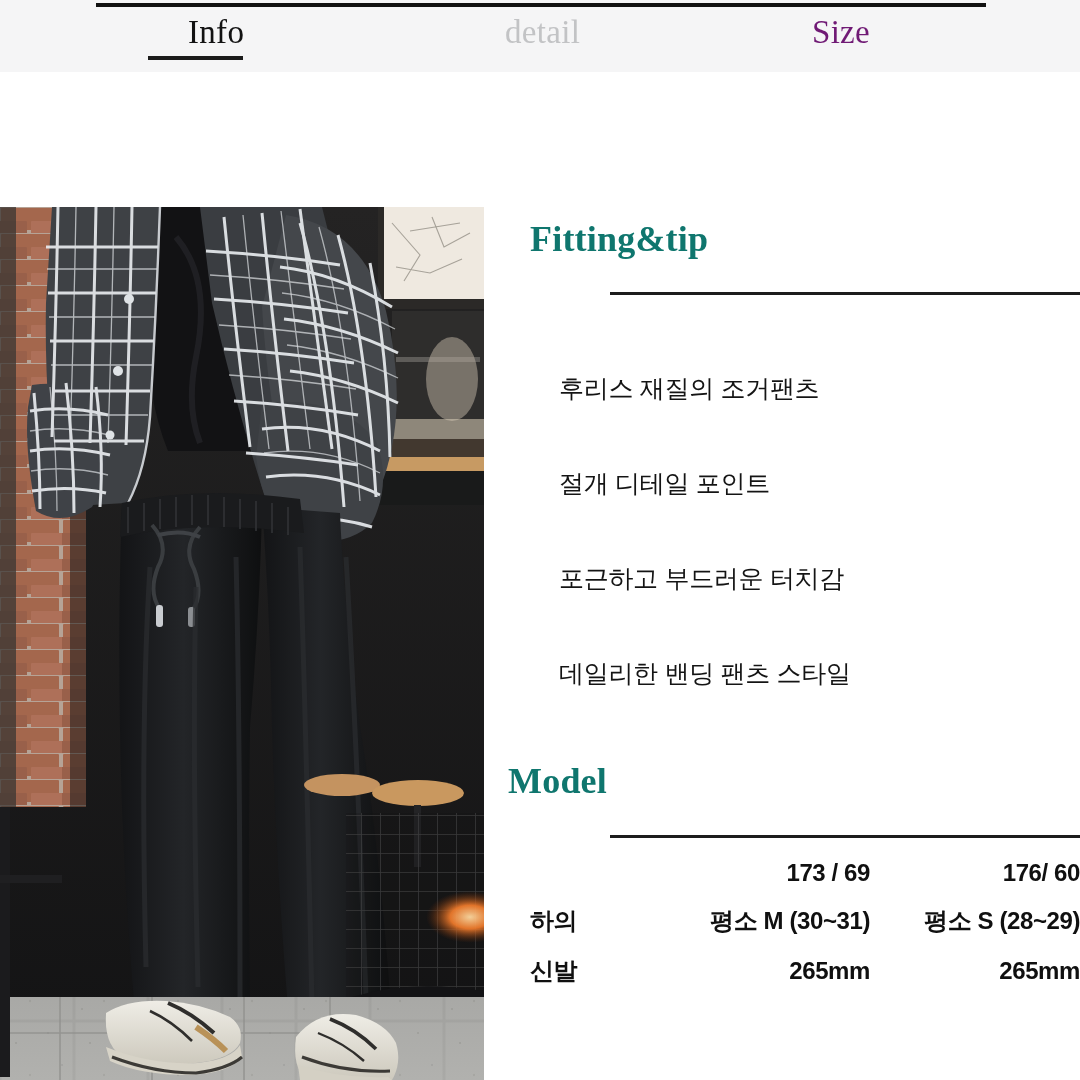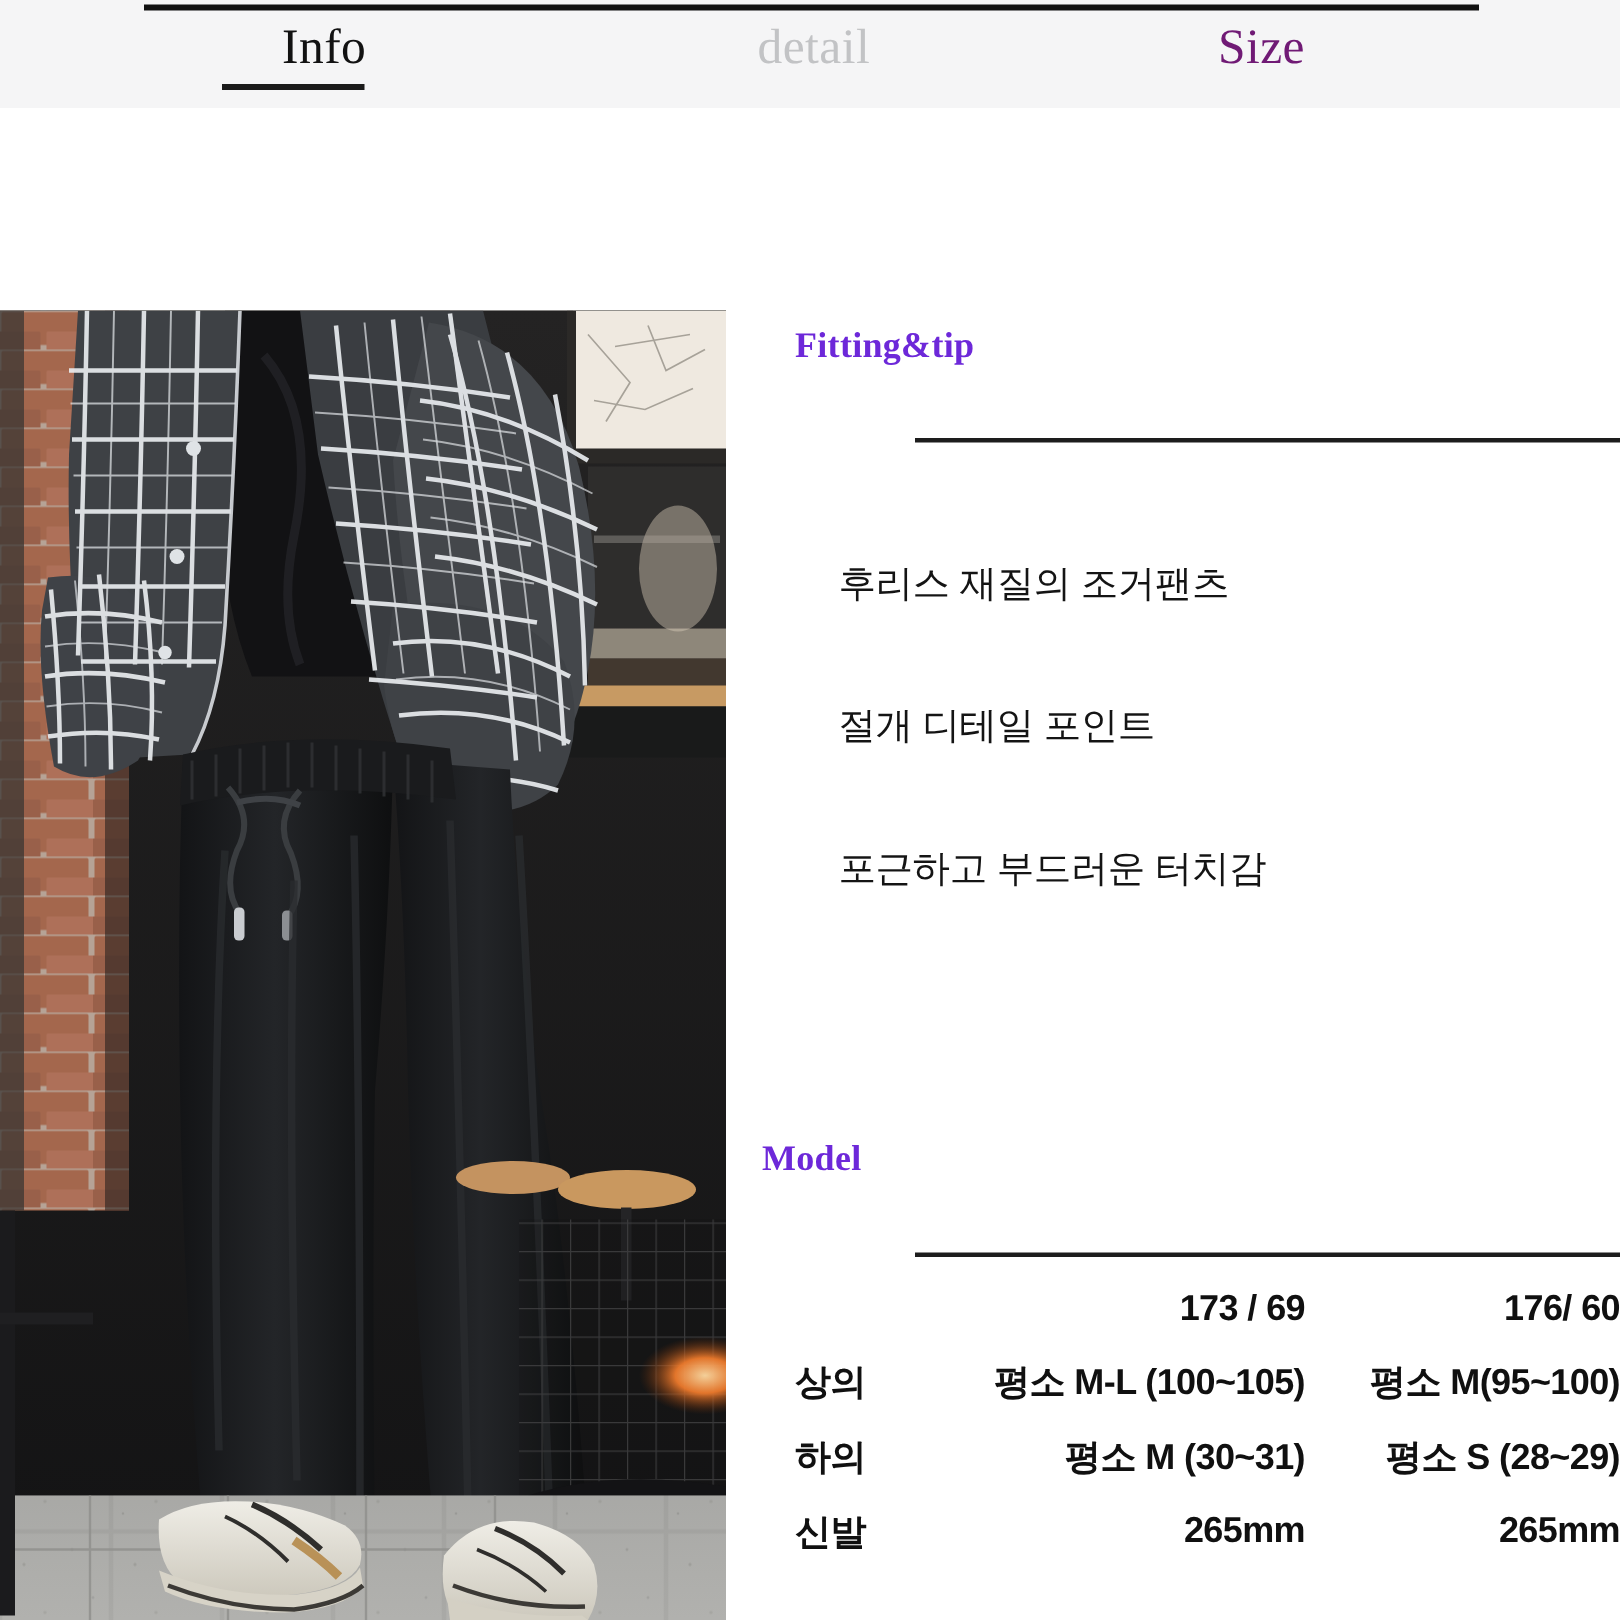--- a/index.html
+++ b/index.html
@@ -50,21 +50,21 @@
   }
   .photo svg{ display:block; width:484px; height:873px; }
 
   
   .rightcol{
     position:absolute; left:0; top:0; width:1080px; height:1008px;
   }
   .sect-title{
     position:absolute;
     font-family:"Liberation Serif", serif;
-    font-size:24px; font-weight:700; color:#6d28d9;
+    font-size:36px; font-weight:700; color:#0f766e;
     letter-spacing:.2px; white-space:nowrap;
   }
   .sect-rule{
     position:absolute; height:3px; background:#1d1d1d;
   }
 
   .fitting-title{ left:530px; top:146px; }
   .fitting-rule { left:610px; top:220px; width:470px; }
 
   .bullets{ position:absolute; left:559px; top:300px; width:520px; }
@@ -346,36 +346,32 @@
 
   <div class="rightcol">
 
     <div class="sect-title fitting-title">Fitting&amp;tip</div>
     <div class="sect-rule fitting-rule"></div>
 
     <div class="bullets">
       <div class="bullet">후리스 재질의 조거팬츠</div>
       <div class="bullet">절개 디테일 포인트</div>
       <div class="bullet">포근하고 부드러운 터치감</div>
+      <div class="bullet">데일리한 밴딩 팬츠 스타일</div>
     </div>
 
     <div class="sect-title model-title">Model</div>
     <div class="sect-rule model-rule"></div>
 
     <table class="model-table">
       <tbody>
         <tr class="hdr">
           <td class="c-label"></td>
           <td class="c-a">173 / 69</td>
           <td class="c-b">176/ 60</td>
-        </tr>
-        <tr>
-          <td class="c-label">상의</td>
-          <td class="c-a">평소 M-L (100~105)</td>
-          <td class="c-b">평소 M(95~100)</td>
         </tr>
         <tr>
           <td class="c-label">하의</td>
           <td class="c-a">평소 M (30~31)</td>
           <td class="c-b">평소 S (28~29)</td>
         </tr>
         <tr>
           <td class="c-label">신발</td>
           <td class="c-a">265mm</td>
           <td class="c-b">265mm</td>

